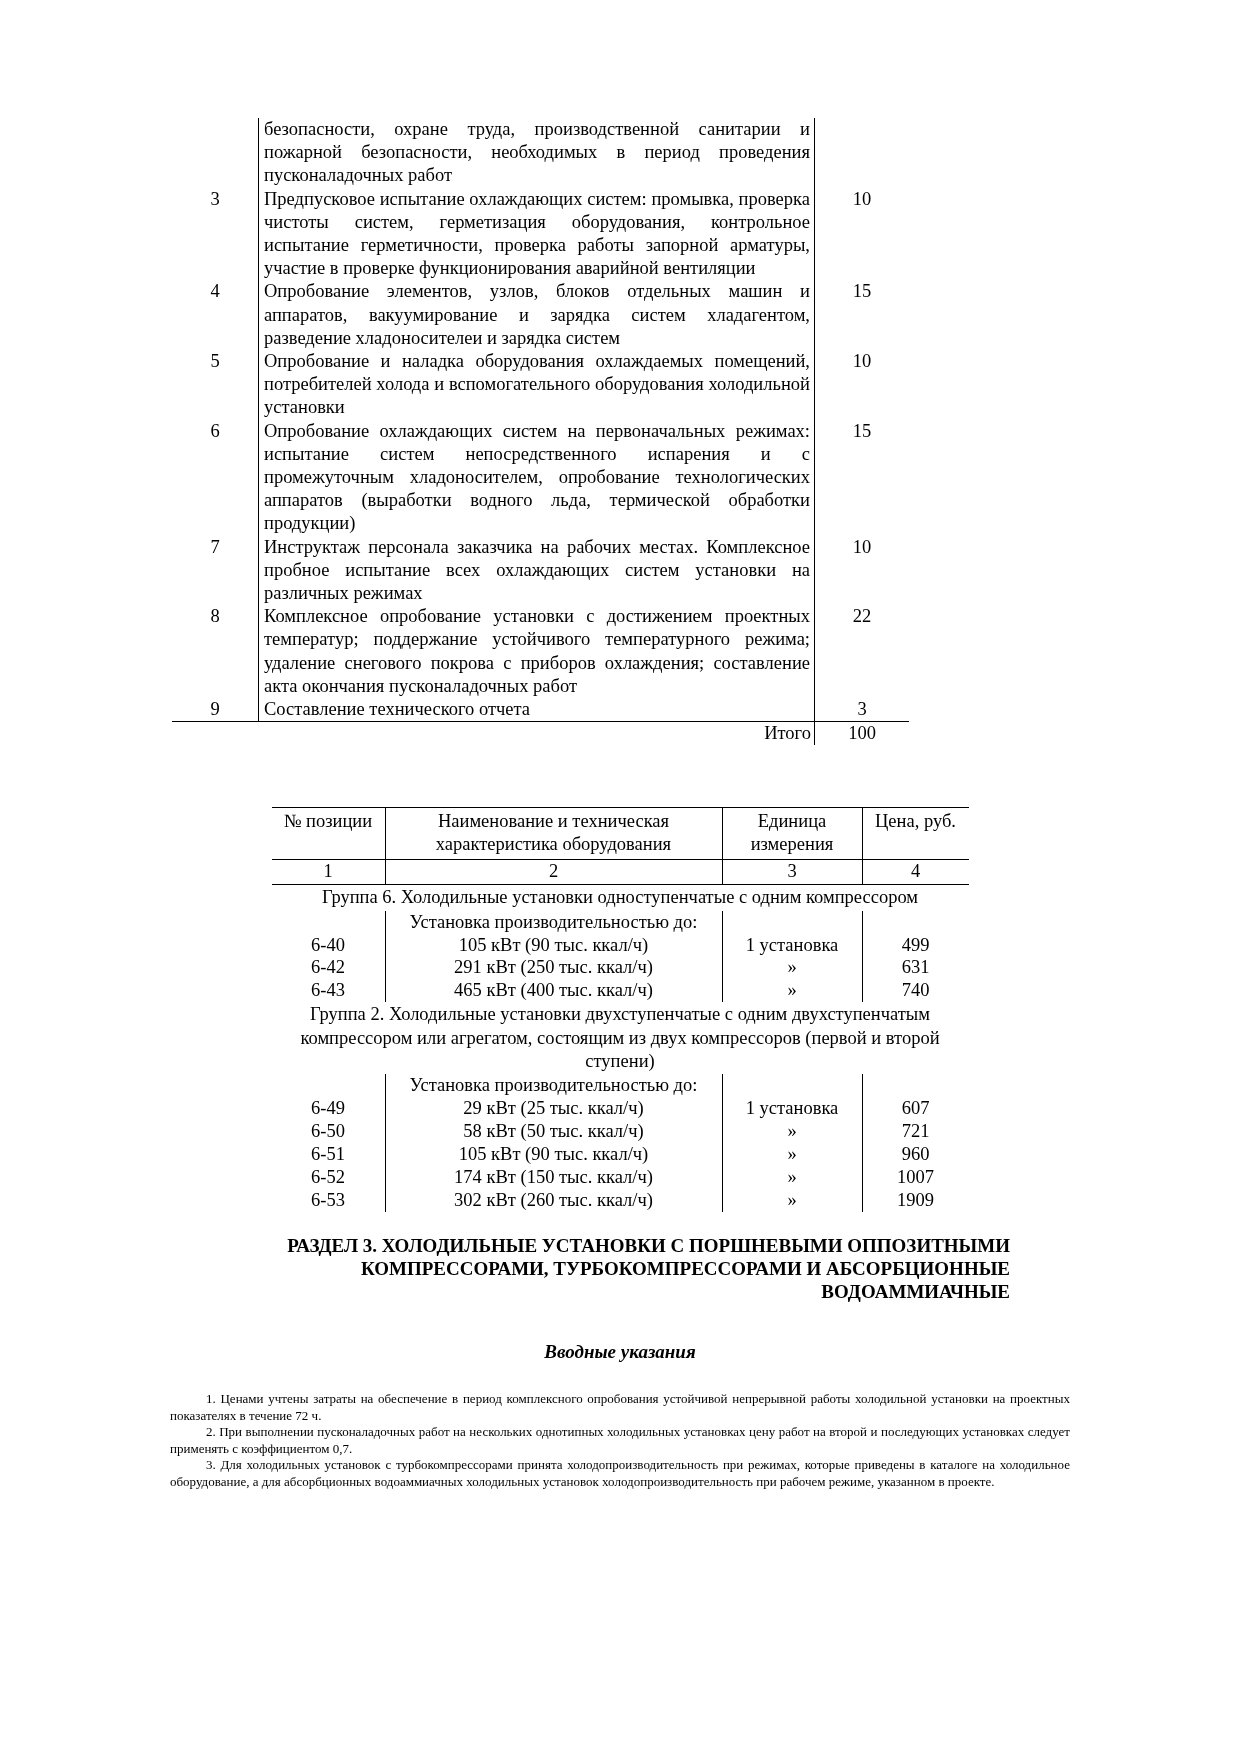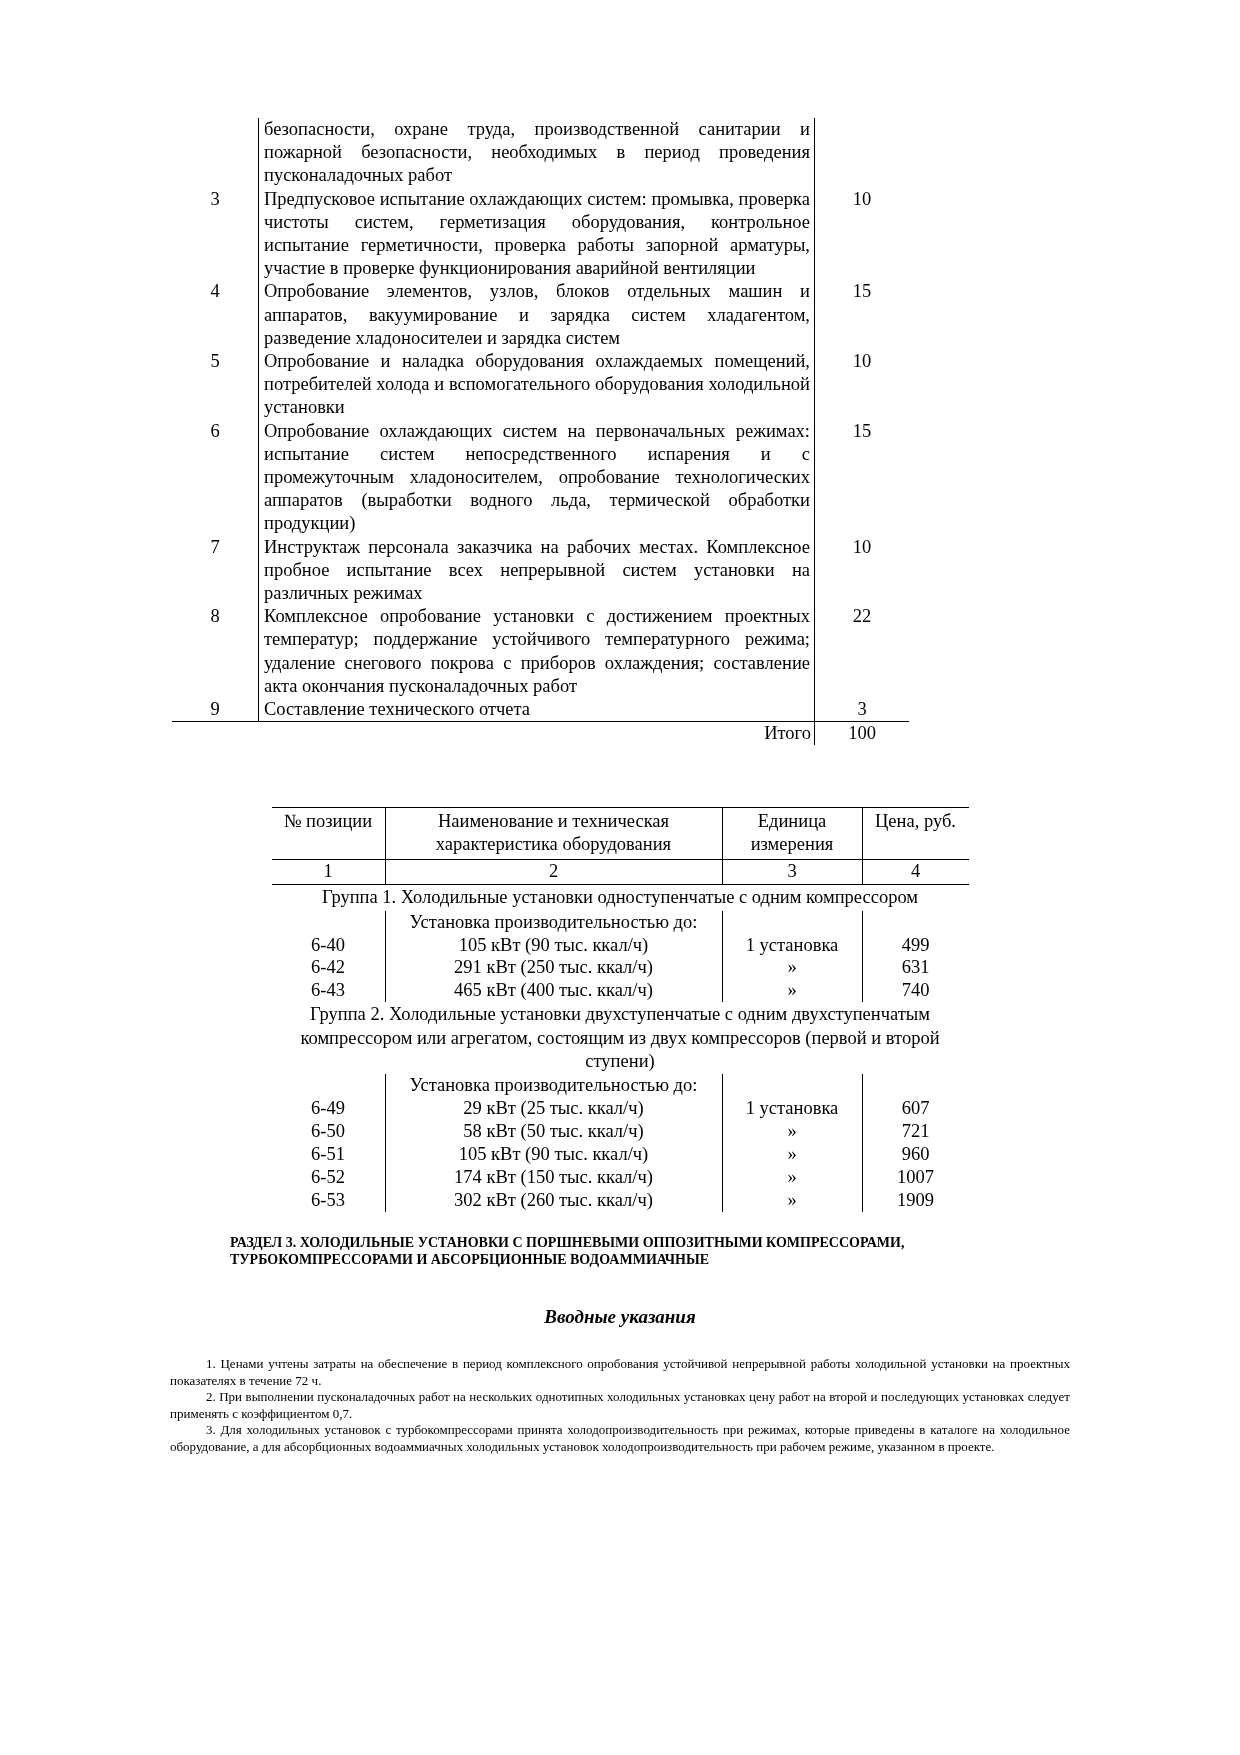--- a/index.html
+++ b/index.html
@@ -112,23 +112,23 @@
     text-align: center;
     padding: 1px 10px 1px 10px;
     line-height: 1.26;
   }
   .t2 .datarow td.vb { border-right: 1.4px solid #000; }
   .t2 .datarow td { padding-top: 0; padding-bottom: 0; }
   .t2 tr.lastdata td.vb { border-right: 1.4px solid #000; }
 
   
   .section-title {
-    text-align: left;
+    text-align: right;
     font-weight: bold;
-    font-size: 14px;
+    font-size: 19px;
     line-height: 1.22;
     margin-top: 22px;
     padding: 0 60px;
   }
   .sub-title {
     text-align: center;
     font-weight: bold;
     font-style: italic;
     font-size: 19px;
     margin-top: 38px;
@@ -171,21 +171,21 @@
           <td class="c-txt">Опробование и наладка оборудования охлаждаемых помещений, потребителей холода и вспомогательного оборудования холодильной установки</td>
           <td class="c-val">10</td>
         </tr>
         <tr>
           <td class="c-num">6</td>
           <td class="c-txt">Опробование охлаждающих систем на первоначальных режимах: испытание систем непосредственного испарения и с промежуточным хладоносителем, опробование технологических аппаратов (выработки водного льда, термической обработки продукции)</td>
           <td class="c-val">15</td>
         </tr>
         <tr>
           <td class="c-num">7</td>
-          <td class="c-txt">Инструктаж персонала заказчика на рабочих местах. Комплексное пробное испытание всех непрерывной систем установки на различных режимах</td>
+          <td class="c-txt">Инструктаж персонала заказчика на рабочих местах. Комплексное пробное испытание всех охлаждающих систем установки на различных режимах</td>
           <td class="c-val">10</td>
         </tr>
         <tr>
           <td class="c-num">8</td>
           <td class="c-txt">Комплексное опробование установки с достижением проектных температур; поддержание устойчивого температурного режима; удаление снегового покрова с приборов охлаждения; составление акта окончания пусконаладочных работ</td>
           <td class="c-val">22</td>
         </tr>
         <tr class="lastrow">
           <td class="c-num">9</td>
           <td class="c-txt">Составление технического отчета</td>
@@ -211,21 +211,21 @@
           </tr>
 
           <tr class="numrow">
             <td class="col1 vb">1</td>
             <td class="col2 vb">2</td>
             <td class="col3 vb">3</td>
             <td class="col4">4</td>
           </tr>
 
           <tr class="grouprow">
-            <td colspan="4">Группа 1. Холодильные установки одноступенчатые с одним компрессором</td>
+            <td colspan="4">Группа 6. Холодильные установки одноступенчатые с одним компрессором</td>
           </tr>
 
           <tr class="datarow">
             <td class="col1 vb"></td>
             <td class="col2 vb">Установка производительностью до:</td>
             <td class="col3 vb"></td>
             <td class="col4"></td>
           </tr>
 
           <tr class="datarow">

